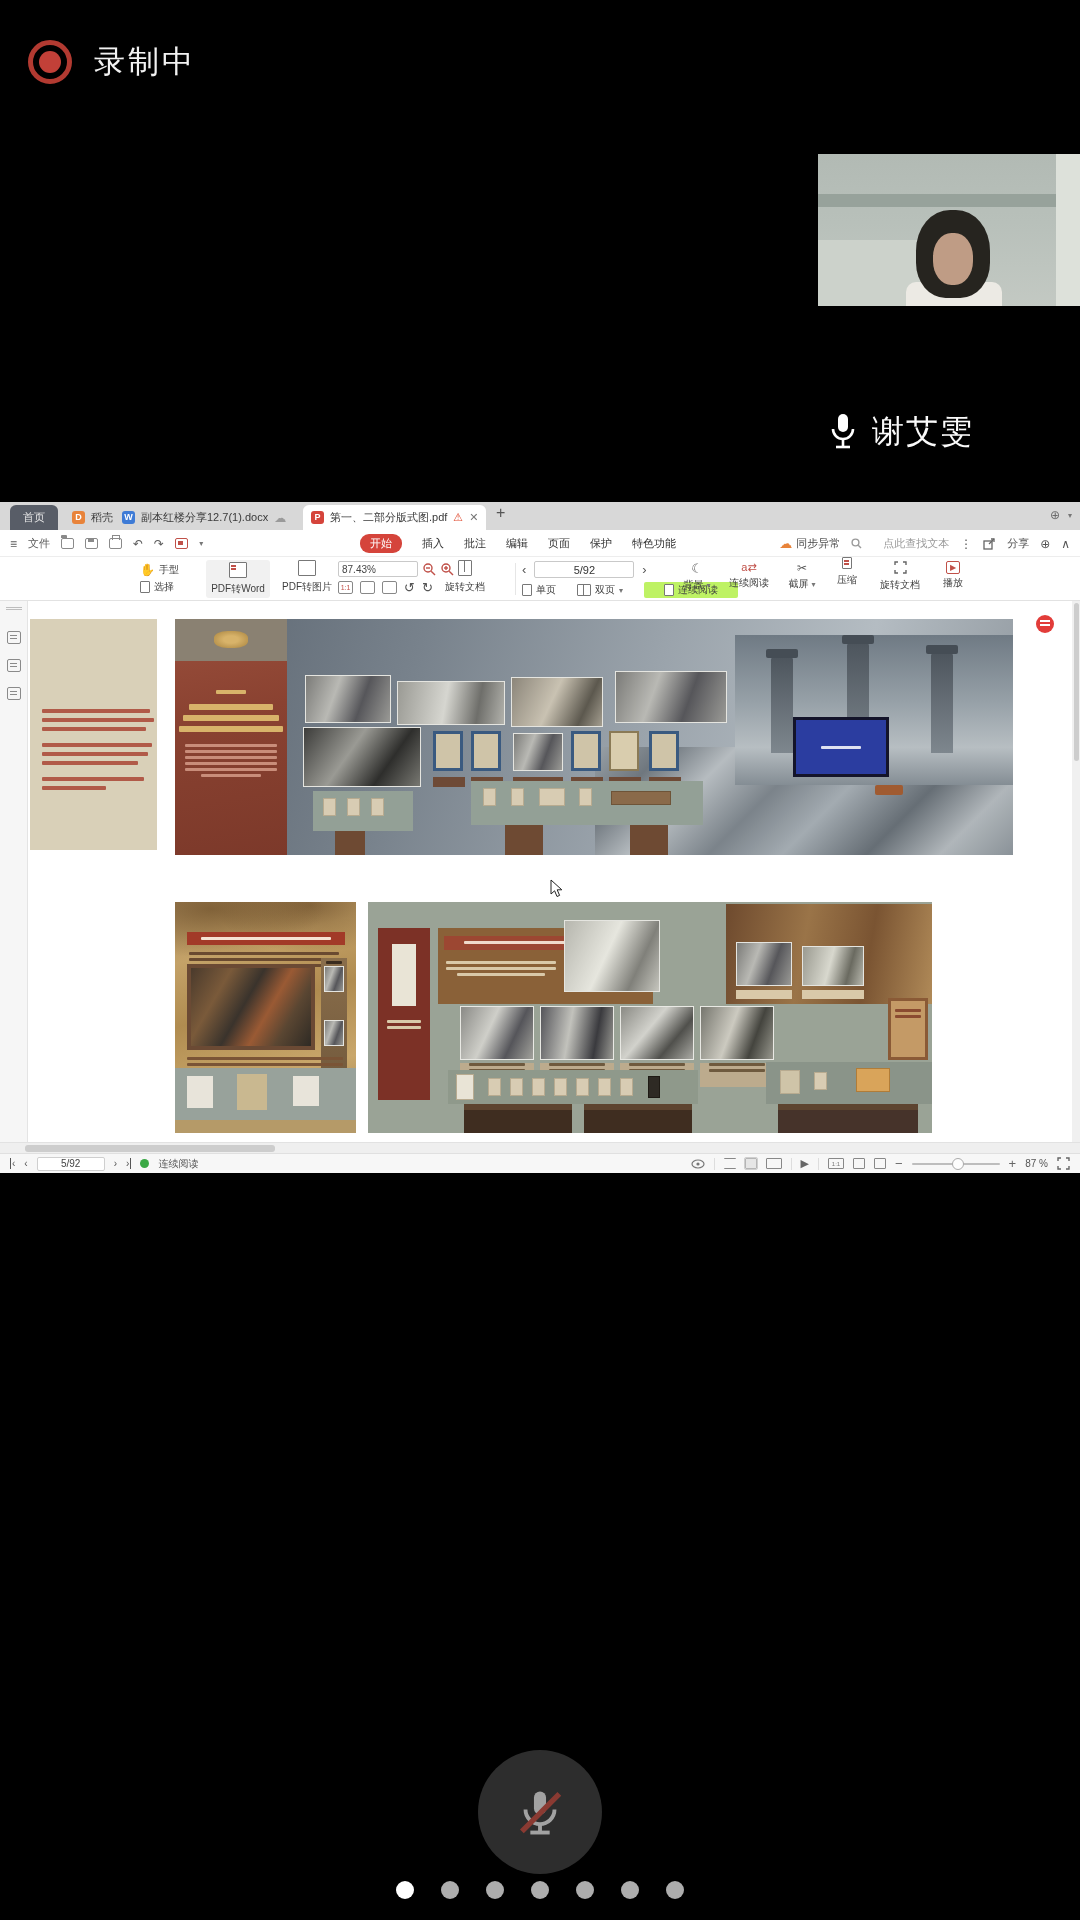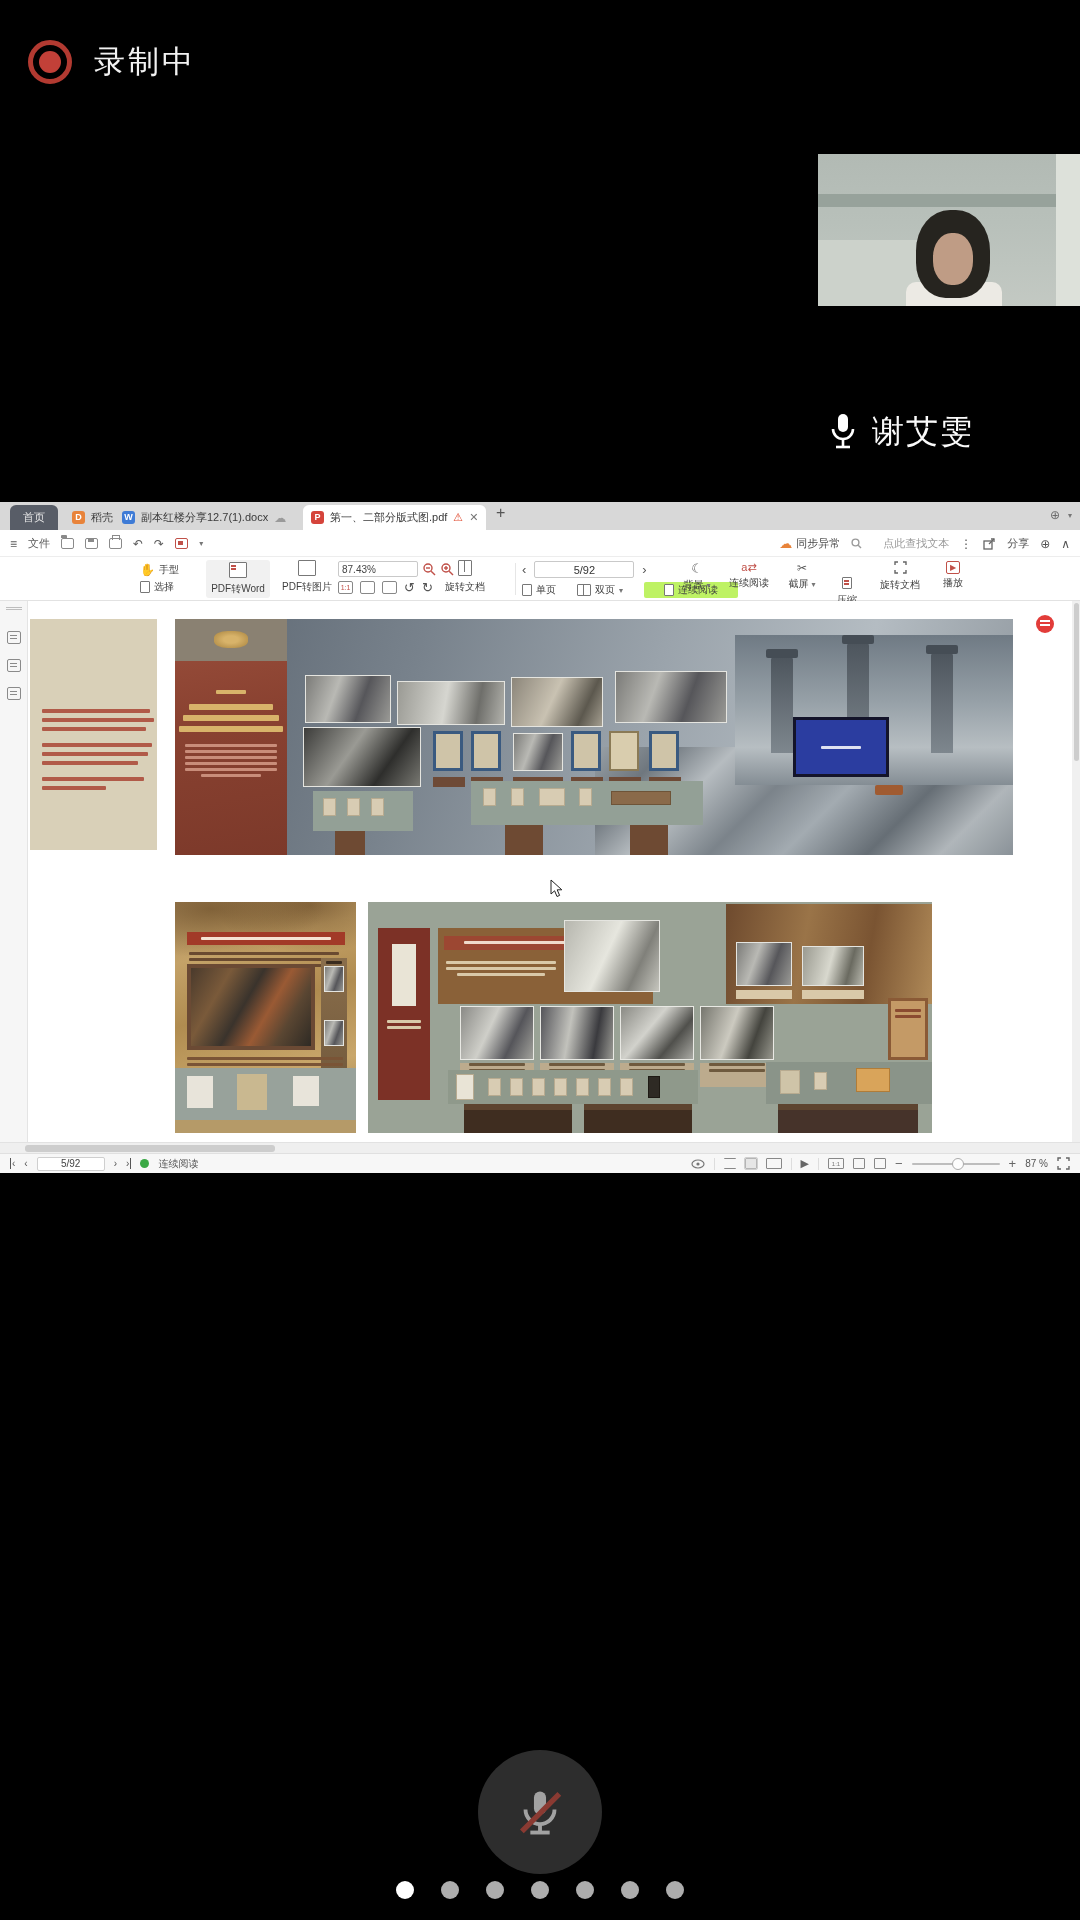--- a/index.html
+++ b/index.html
@@ -241,20 +241,29 @@
       <div class="mb-left">
         <span class="glyph">≡</span>
         <span>文件</span>
         <span class="mini mini-folder"></span>
         <span class="mini mini-save"></span>
         <span class="mini mini-print"></span>
         <span class="glyph">↶</span>
         <span class="glyph">↷</span>
         <span class="mini mini-paste"></span>
         <span class="caret">▾</span>
+      </div>
+      <div class="mb-items">
+        <span class="mb-item active">开始</span>
+        <span class="mb-item">插入</span>
+        <span class="mb-item">批注</span>
+        <span class="mb-item">编辑</span>
+        <span class="mb-item">页面</span>
+        <span class="mb-item">保护</span>
+        <span class="mb-item">特色功能</span>
       </div>
       <div class="mb-right">
         <span class="sync">
           <span class="cl">☁</span>
           <span>同步异常</span>
         </span>
         <span class="findbox">
           <svg width="11" height="11" viewBox="0 0 11 11">
             <circle cx="4.5" cy="4.5" r="3.4" fill="none" stroke="#9a9a9a" stroke-width="1.4"></circle>
             <line x1="7.2" y1="7.2" x2="10" y2="10" stroke="#9a9a9a" stroke-width="1.4"></line>
@@ -354,21 +363,21 @@
         <span class="lbl"><span>背景</span> <span class="caret">▾</span></span>
       </div>
       <div class="tb" style="left:726px;top:4px;width:46px;">
         <span style="font-size:11px;color:#c05048;">a⇄</span>
         <span class="lbl">连续阅读</span>
       </div>
       <div class="tb" style="left:782px;top:4px;width:40px;">
         <span class="scis">✂</span>
         <span class="lbl"><span>截屏</span> <span class="caret">▾</span></span>
       </div>
-      <div class="tb" style="left:830px;top:20px;width:34px;">
+      <div class="tb" style="left:830px;top:0;width:34px;">
         <span class="pgico red"></span>
         <span class="lbl">压缩</span>
       </div>
       <div class="tb" style="left:872px;top:4px;width:56px;">
         <svg width="13" height="13" viewBox="0 0 13 13">
           <path d="M1 4 V1 H4 M9 1 H12 V4 M12 9 V12 H9 M4 12 H1 V9" fill="none" stroke="#666" stroke-width="1.4"></path>
         </svg>
         <span class="lbl">旋转文档</span>
       </div>
       <div class="tb" style="left:936px;top:4px;width:34px;">

